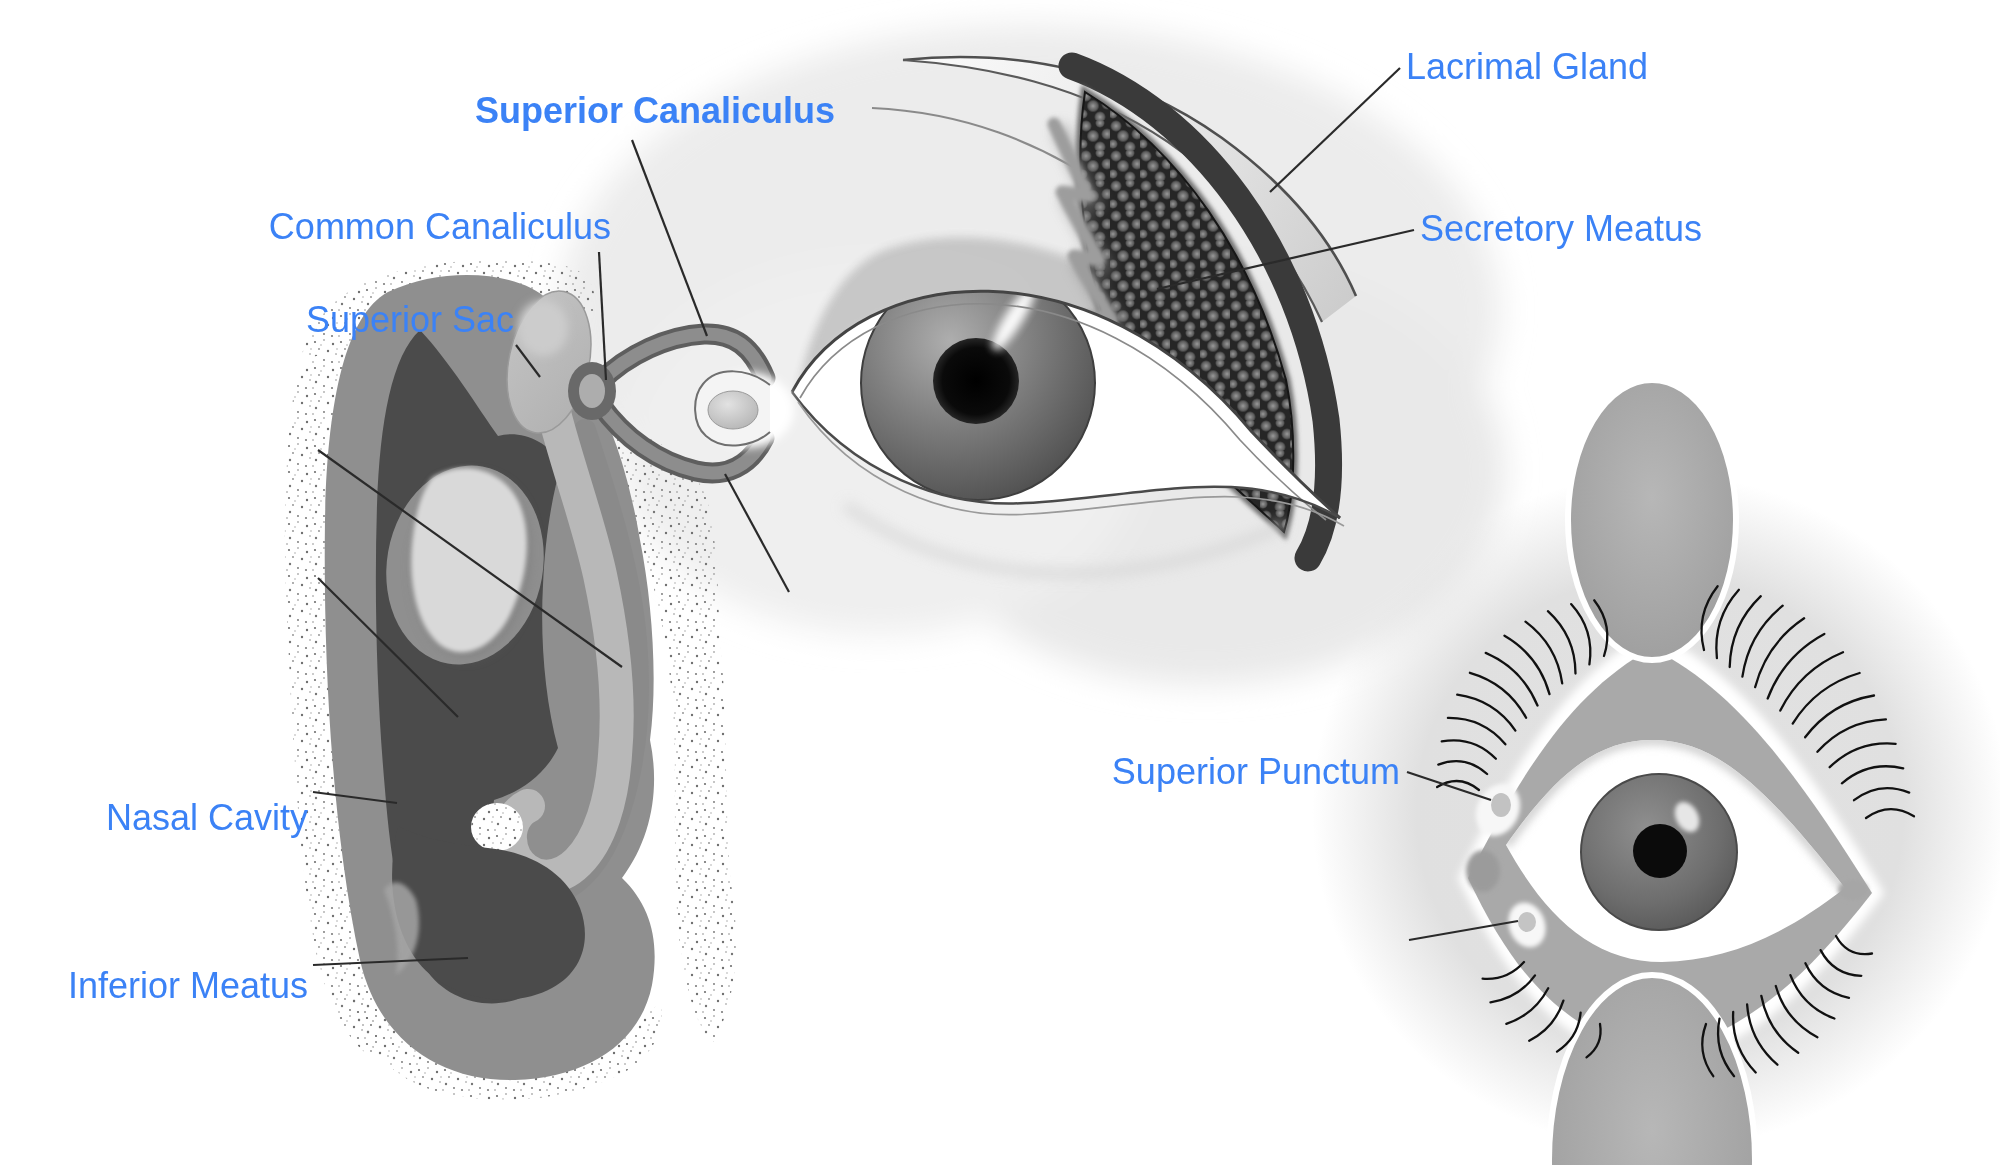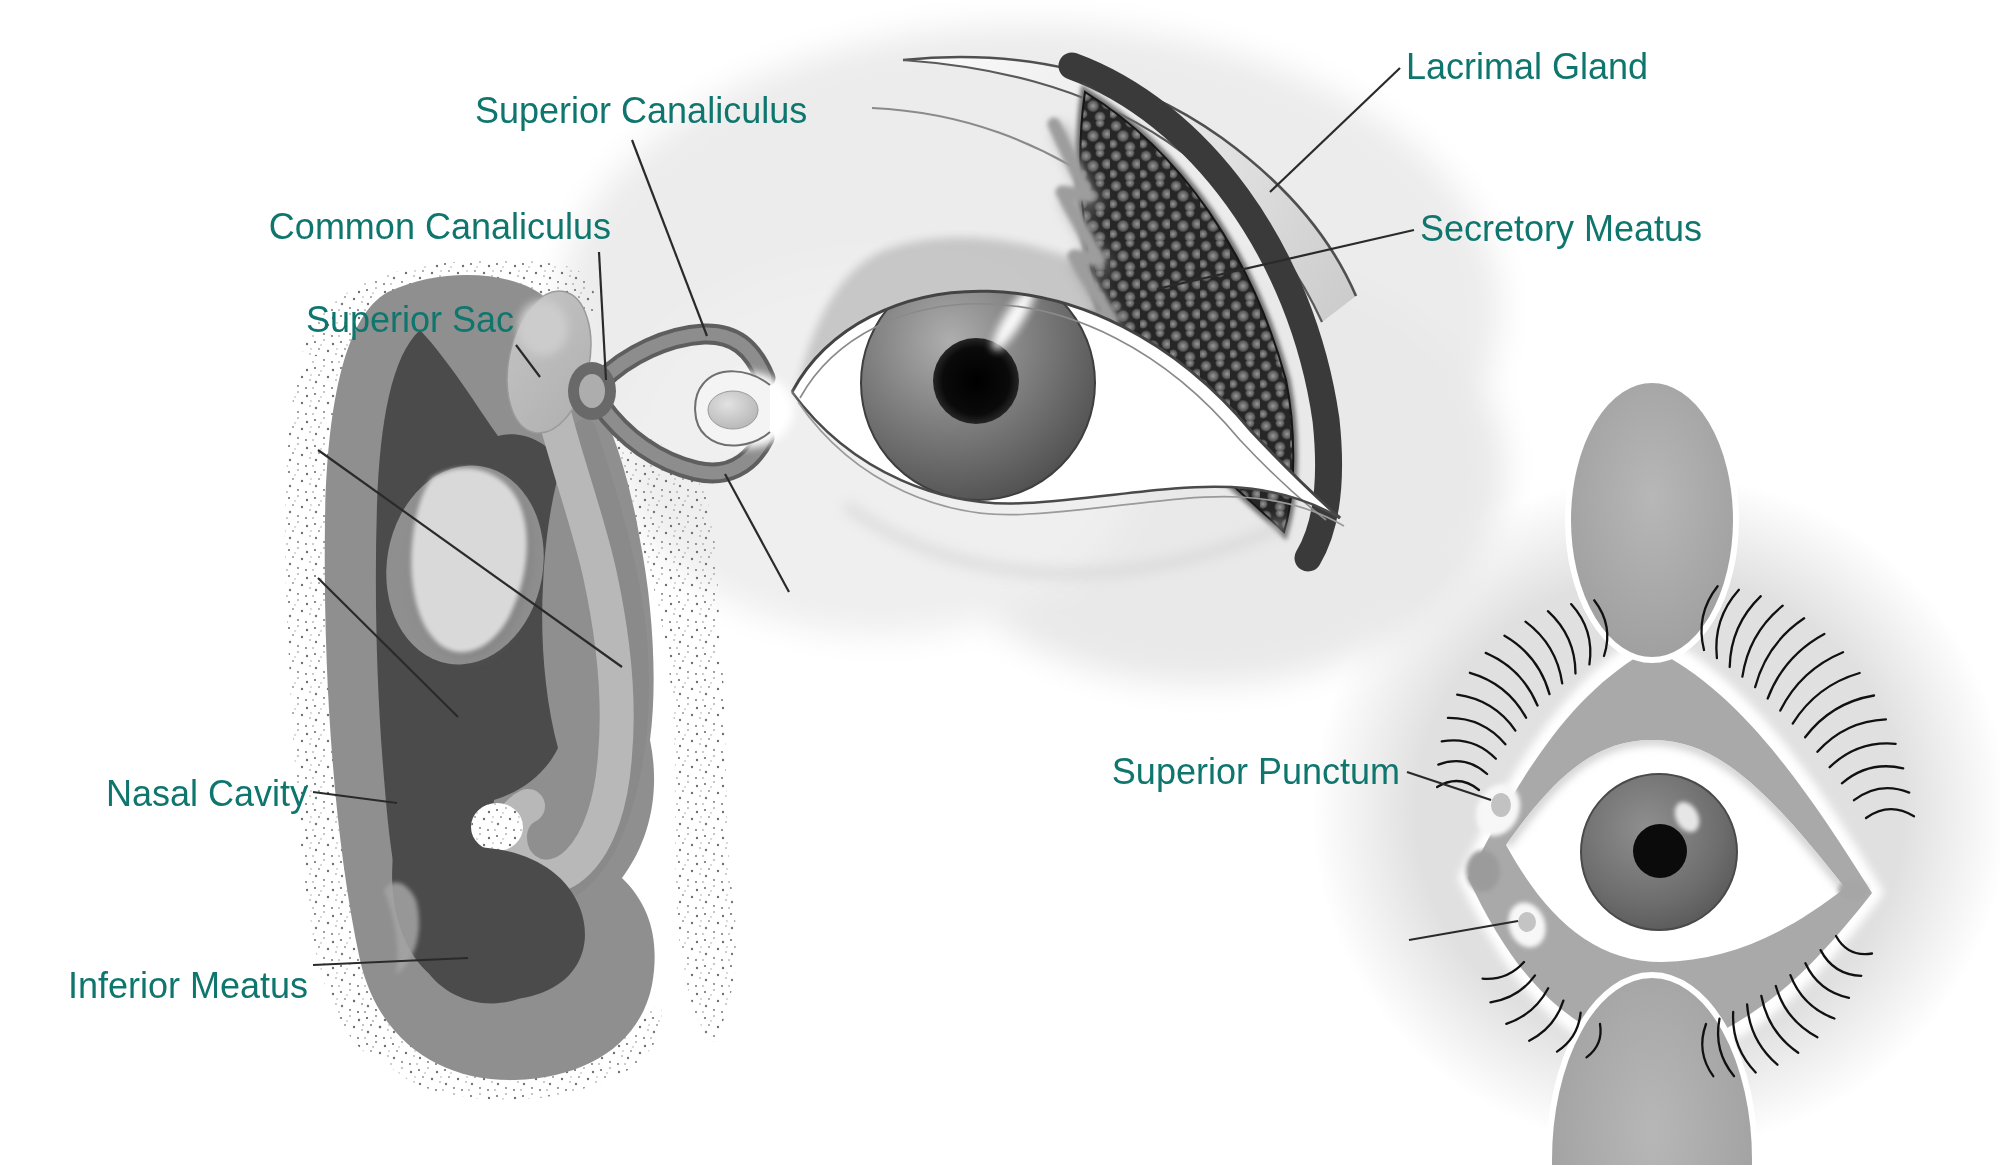--- a/index.html
+++ b/index.html
@@ -8,21 +8,21 @@
     width:2000px;height:1165px;
     background:#ffffff;
     overflow:hidden;
     font-family:"Liberation Sans", sans-serif;
   }
   #artwork{position:absolute;left:0;top:0;width:2000px;height:1165px;}
   .lbl{
     position:absolute;
     font-size:36px;
     line-height:1.05;
-    color:#0f766e;
+    color:#3b82f6;
     white-space:nowrap;
     letter-spacing:0px;
   }
   .r{text-align:left;}
 </style>
 </head>
 <body>
 
 <div id="stage">
 
@@ -292,22 +292,22 @@
     <line x1="313" y1="792" x2="397" y2="803"></line>
     <line x1="313" y1="965" x2="468" y2="958"></line>
     <line x1="1400" y1="68" x2="1270" y2="192"></line>
     <line x1="1414" y1="230" x2="1157" y2="289"></line>
     <line x1="789" y1="592" x2="725" y2="474"></line>
     <line x1="1407" y1="772" x2="1491" y2="800"></line>
     <line x1="1409" y1="940" x2="1518" y2="921"></line>
   </g>
 </svg>
 
-<div class="lbl" style="left:475px;top:92px;">Superior Canaliculus</div>
+<div class="lbl" style="left:475px;top:92px;font-weight:bold;">Superior Canaliculus</div>
 <div class="lbl r" style="right:1389px;top:208px;">Common Canaliculus</div>
 <div class="lbl r" style="right:1486px;top:301px;">Superior Sac</div>
-<div class="lbl r" style="right:1692px;top:775px;">Nasal Cavity</div>
+<div class="lbl r" style="right:1692px;top:799px;">Nasal Cavity</div>
 <div class="lbl r" style="right:1692px;top:967px;">Inferior Meatus</div>
 <div class="lbl" style="left:1406px;top:48px;">Lacrimal Gland</div>
 <div class="lbl" style="left:1420px;top:210px;">Secretory Meatus</div>
 <div class="lbl r" style="right:600px;top:753px;">Superior Punctum</div>
 
 </div>
 
 </body></html>

